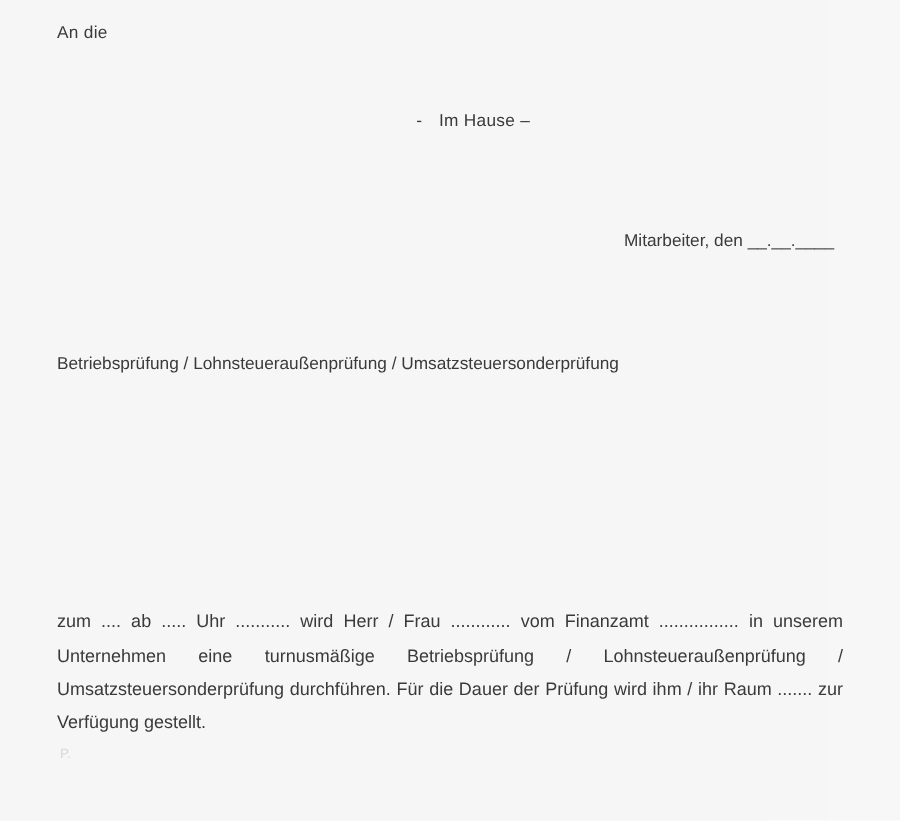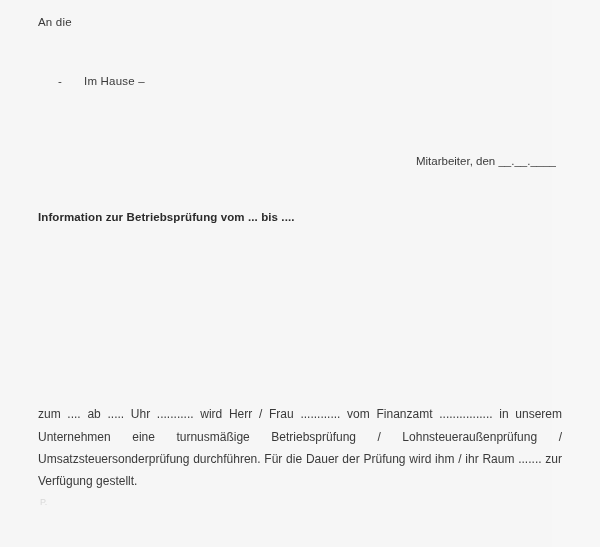--- a/index.html
+++ b/index.html
@@ -37,20 +37,21 @@
     font-size: 11.5px;
     line-height: 1.45;
     letter-spacing: 0.2px;
   }
   .gap-sm { height: 16px; }
   .gap-md { height: 26px; }
   .gap-lg { height: 44px; }
   .gap-xl { height: 66px; }
   .indent-dash {
     padding-left: 20px;
+    text-align: center;
   }
   .dash-mark {
     display: inline-block;
     width: 26px;
   }
   .date-line {
     text-align: right;
     padding-right: 6px;
     color: #3a3a3a;
     font-size: 11.5px;
@@ -101,24 +102,24 @@
       <div class="line indent-dash">
         <span class="dash-mark">-</span><span>Im Hause –</span>
       </div>
 
       <div class="gap-xl"></div>
 
       <div class="date-line">Mitarbeiter, den __.__.____</div>
 
       <div class="gap-lg"></div>
 
-      <div class="subject">Information zur Betriebsprüfung vom ... bis ....</div>
 
       <div class="gap-md"></div>
 
+      <div class="subtitle">Betriebsprüfung / Lohnsteueraußenprüfung / Umsatzsteuersonderprüfung</div>
 
       <div style="height:78px"></div>
 
       <div class="gap-md"></div>
 
       <div style="height:50px"></div>
 
       <div class="body-para">zum .... ab ..... Uhr ........... wird Herr / Frau ............ vom Finanzamt ................ in unserem Unternehmen eine turnusmäßige Betriebsprüfung / Lohnsteueraußenprüfung / Umsatzsteuersonderprüfung durchführen. Für die Dauer der Prüfung wird ihm / ihr Raum ....... zur Verfügung gestellt.</div>
 
     </div>

